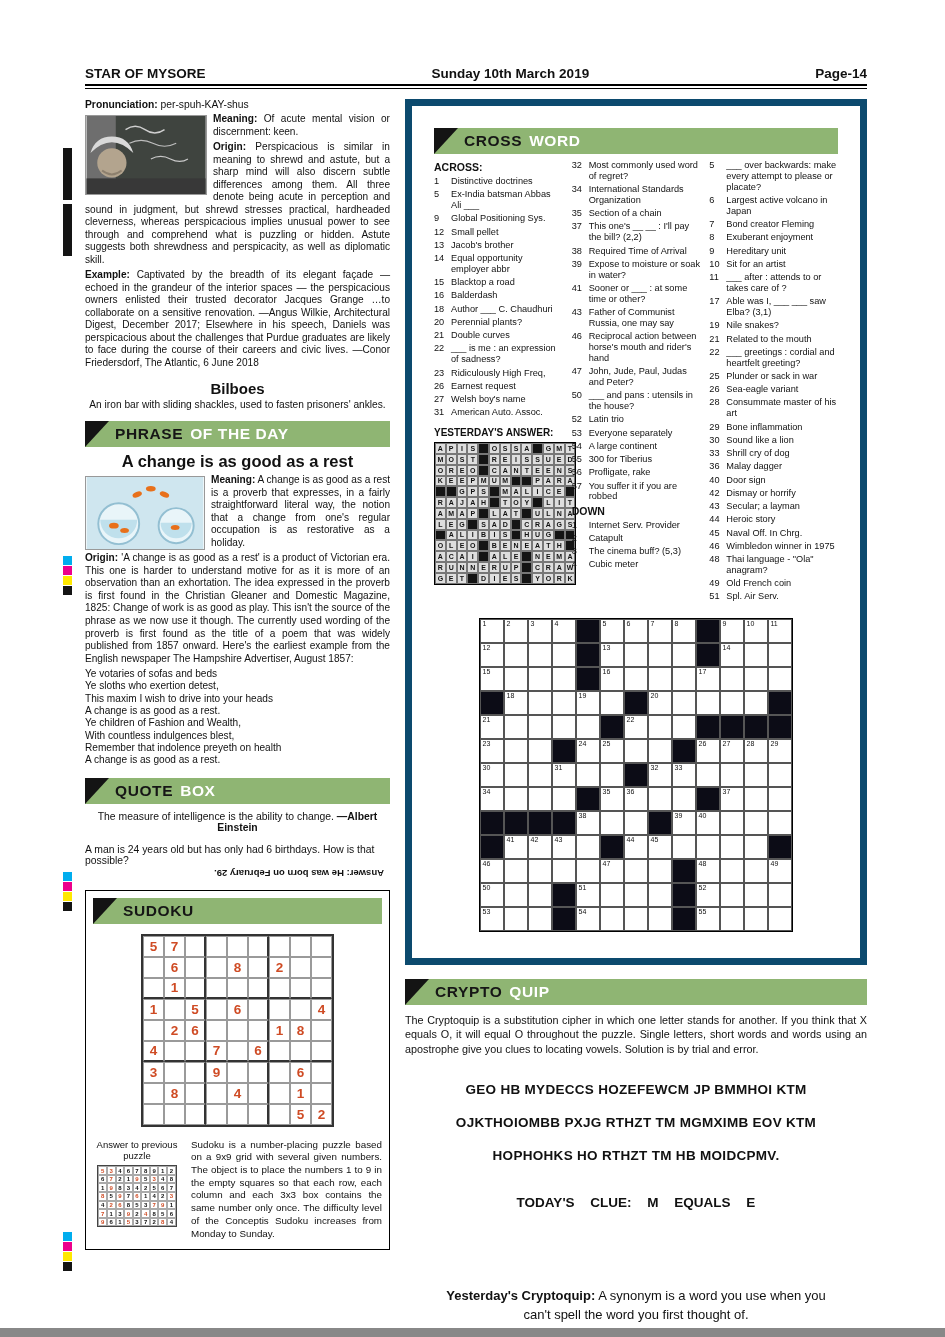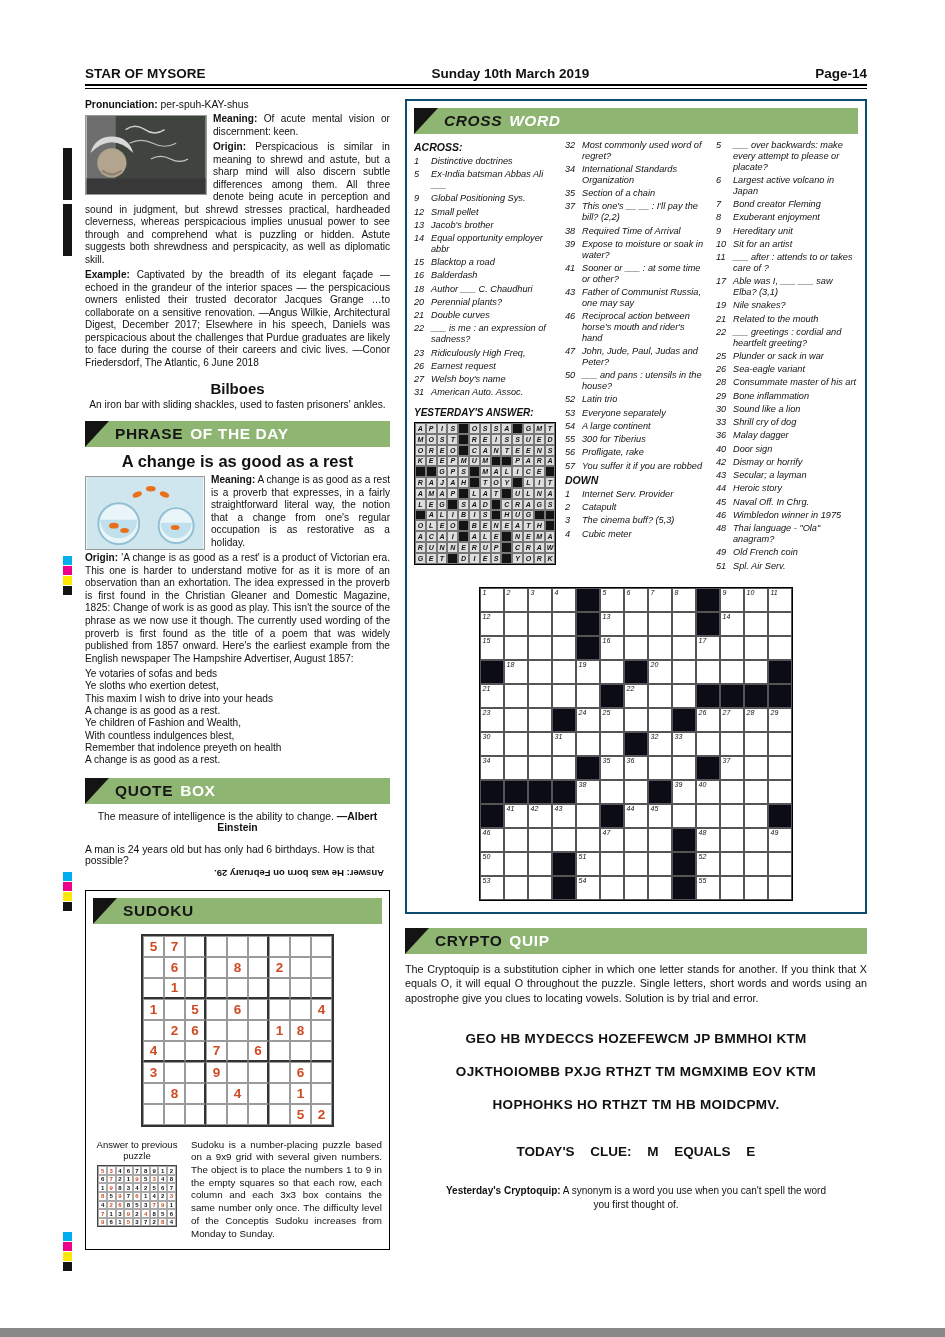--- a/index.html
+++ b/index.html
@@ -48,41 +48,41 @@
   .thickB { border-bottom:2px solid #333; }
   .red { color:#cf4b24; }
   .sudoku-bottom { display:flex; gap:10px; align-items:flex-start; }
   .answer-label { font-size:9.5px; text-align:center; line-height:1.25; margin-bottom:3px; }
   .mini-wrap { flex:none; width:88px; }
   .mini-grid { display:grid; grid-template-columns:repeat(9,8.6px); grid-auto-rows:8.6px; border:1px solid #444; width:fit-content; margin:0 auto; }
   .pcell { border:0.4px solid #aaa; display:flex; align-items:center; justify-content:center; font-size:6px; font-weight:bold; }
   .sud-desc { flex:1; font-size:9.8px; line-height:1.3; text-align:justify; }
 
   
-  .xw-box { border:2px solid #0c4a6e; padding:7px;font-style:italic; }
+  .xw-box { border:7px solid #0c4a6e; padding:22px; }
   .clue-cols { display:flex; gap:9px; margin-top:6px; }
   .ccol { flex:1; min-width:0; }
   .clues-head { font-size:10.5px; font-weight:bold; margin:1px 0 3px; }
   .clue { display:flex; gap:3px; margin-bottom:2.4px; }
   .cn { flex:0 0 14px; font-size:9.2px; line-height:1.18; }
   .ct { font-size:9.2px; line-height:1.18; }
   .yest-label { font-weight:bold; font-size:10px; margin:9px 0 4px; }
   .ans-grid { display:grid; grid-template-columns:repeat(13,10.8px); grid-auto-rows:10.8px; border:1px solid #000; width:fit-content; }
   .acell { border:0.5px solid #777; background:#dedede; font-size:7px; font-weight:bold; display:flex; align-items:center; justify-content:center; color:#111; }
   .ablk { background:#141414; }
   .main-grid { display:grid; grid-template-columns:repeat(13,24px); grid-auto-rows:24px; border:1.5px solid #000; width:fit-content; margin:13px auto 4px; }
   .mcell { border:0.5px solid #555; position:relative; background:#fff; }
   .mblk { background:#0c0c16; }
   .mnum { position:absolute; top:0.5px; left:1.5px; font-size:7px; }
 
   
   .crypto-intro { font-size:10.8px; line-height:1.35; text-align:justify; margin:8px 0 26px; }
   .cipher-line { text-align:center; font-weight:bold; font-size:13.5px; letter-spacing:0.3px; margin-bottom:18px; }
   .crypto-clue { text-align:center; font-weight:bold; font-size:13.5px; margin-top:32px; word-spacing:12px; }
-  .crypto-yest { margin-top:25px; text-align:center; font-size:10px; line-height:1.4; padding:0 36px; }
+  .crypto-yest { margin-top:77px; text-align:center; font-size:13px; line-height:1.4; padding:0 36px; }
 
   
   .rm { position:absolute; left:63px; width:9px; }
 </style>
 </head>
 <body>
 
 <div class="page">
 
   <div class="rm" style="top:148px;height:52px;background:#141414;"></div>

